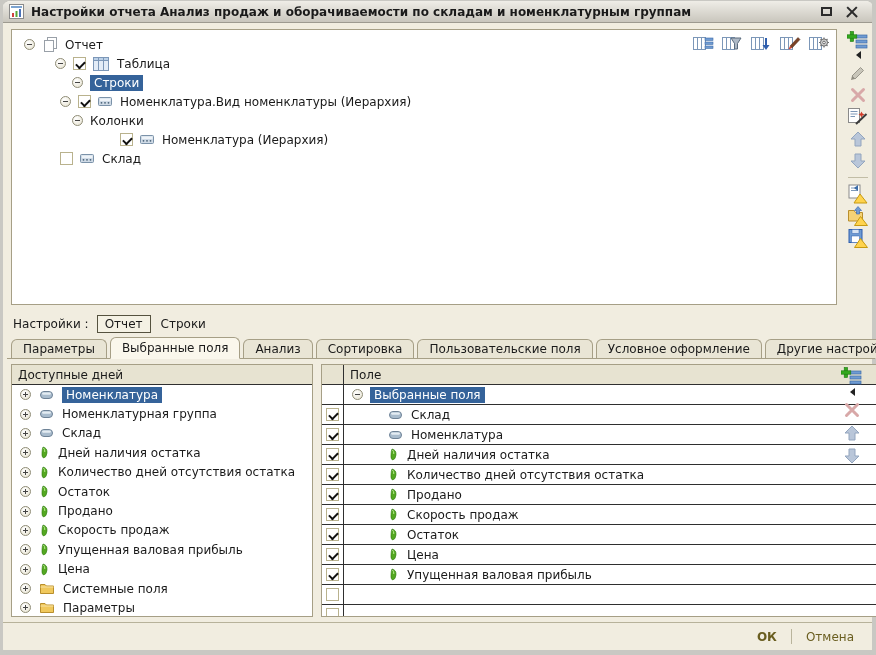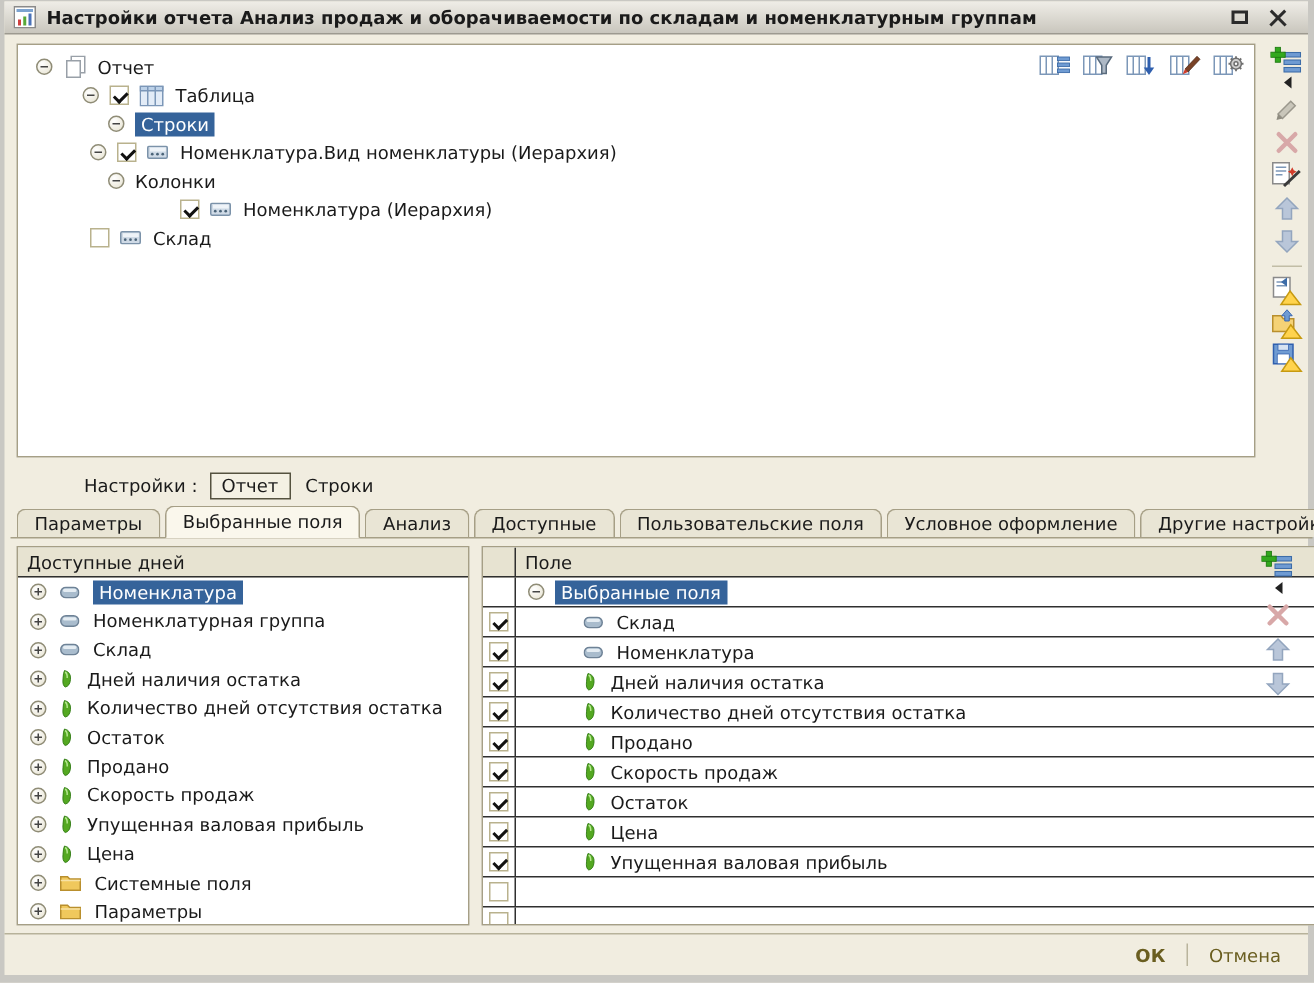--- a/index.html
+++ b/index.html
@@ -1,17 +1,17 @@
 <!DOCTYPE html>
 <html><head>
 <meta charset="utf-8">
 <style>
   html,body{margin:0;padding:0;}
   body{width:876px;height:655px;font-family:"DejaVu Sans","Liberation Sans",sans-serif;font-size:12px;color:#1a1a1a;background:#c9c8c3;}
-  .frame{position:relative;width:876px;height:655px;background:#c9c8c3;overflow:hidden;}
+  .frame{position:relative;width:876px;height:655px;background:#c9c8c3;overflow:hidden;border-radius:14px;}
   .window{position:absolute;left:3px;top:1px;right:4px;bottom:5px;background:#f1ede0;}
   
   .titlebar{position:absolute;left:0;top:0;right:0;height:22px;background:linear-gradient(#efede7,#c9c6bd);border-bottom:1px solid #9d9a90;display:flex;align-items:center;padding:0 6px;box-sizing:border-box;}
   .titlebar .t-text{font-weight:bold;margin-left:7px;white-space:nowrap;overflow:hidden;}
   .win-btns{margin-left:auto;display:flex;align-items:center;gap:14px;padding-right:8px;}
   .btn-max{width:11px;height:9px;border:2px solid #2b2b2b;box-sizing:border-box;}
   .btn-close{position:relative;width:12px;height:12px;}
   .btn-close::before,.btn-close::after{content:"";position:absolute;left:-1px;top:5px;width:14px;height:2.4px;background:#2b2b2b;}
   .btn-close::before{transform:rotate(45deg);} .btn-close::after{transform:rotate(-45deg);}
   
@@ -30,21 +30,21 @@
   .cb.checked::before{content:"";position:absolute;left:2px;top:2.5px;width:7px;height:4px;border-left:2px solid #111;border-bottom:2px solid #111;transform:rotate(-45deg);}
   
   .tree-iconstrip{position:absolute;top:4px;right:6px;display:flex;gap:7px;}
   .tool{width:22px;height:18px;display:flex;align-items:center;justify-content:center;}
   
   .side-toolbar{position:absolute;left:842px;top:30px;width:26px;display:flex;flex-direction:column;align-items:center;}
   .side-toolbar .tool{width:22px;height:20px;margin-bottom:2px;}
   .dd-tri{width:0;height:0;border-top:4px solid transparent;border-bottom:4px solid transparent;border-right:5px solid #222;margin:-2px 0 4px 0;}
   .tb-sep{width:20px;height:1px;background:#c2bda6;margin:4px 0 6px 0;}
   
-  .settings-bar{position:absolute;left:10px;top:313px;height:20px;display:flex;align-items:center;gap:8px;margin-left:43px;}
+  .settings-bar{position:absolute;left:10px;top:313px;height:20px;display:flex;align-items:center;gap:8px;}
   .view-btn{border:1px solid #55523f;padding:1px 7px;background:#f4f1e4;}
   .view-link{padding:1px 2px;}
   
   .tabstrip{position:absolute;left:4px;top:337px;width:868px;height:21px;border-bottom:1px solid #a69f86;display:flex;align-items:flex-end;gap:3px;padding-left:4px;box-sizing:border-box;}
   .tab{height:18px;line-height:18px;padding:0 11px;background:#e9e5d5;border:1px solid #a69f86;border-bottom:none;border-radius:6px 6px 0 0;white-space:nowrap;}
   .tab.active{height:20px;line-height:20px;background:#faf7ec;position:relative;z-index:2;margin-bottom:-1px;border-bottom:1px solid #faf7ec;}
   
   .left-panel{position:absolute;left:8px;top:363px;width:302px;height:253px;background:#fff;border:1px solid #a69f86;box-sizing:border-box;overflow:hidden;}
   .panel-head{height:19px;background:#e7e3d1;border-bottom:1px solid #2f2f2f;display:flex;align-items:center;padding-left:6px;}
   .af-item{height:19.4px;display:flex;align-items:center;padding-left:8px;}
@@ -298,21 +298,21 @@
   <div class="settings-bar">
     <span>Настройки :</span>
     <span class="view-btn">Отчет</span>
     <span class="view-link">Строки</span>
   </div>
 
   <div class="tabstrip">
     <span class="tab">Параметры</span>
     <span class="tab active">Выбранные поля</span>
     <span class="tab">Анализ</span>
-    <span class="tab">Доступные</span>
+    <span class="tab">Сортировка</span>
     <span class="tab">Пользовательские поля</span>
     <span class="tab">Условное оформление</span>
     <span class="tab">Другие настройки</span>
   </div>
 
   <div class="left-panel">
     <div class="panel-head">Доступные дней</div>
 
     <div class="af-item">
       <span class="exp plus"></span>

